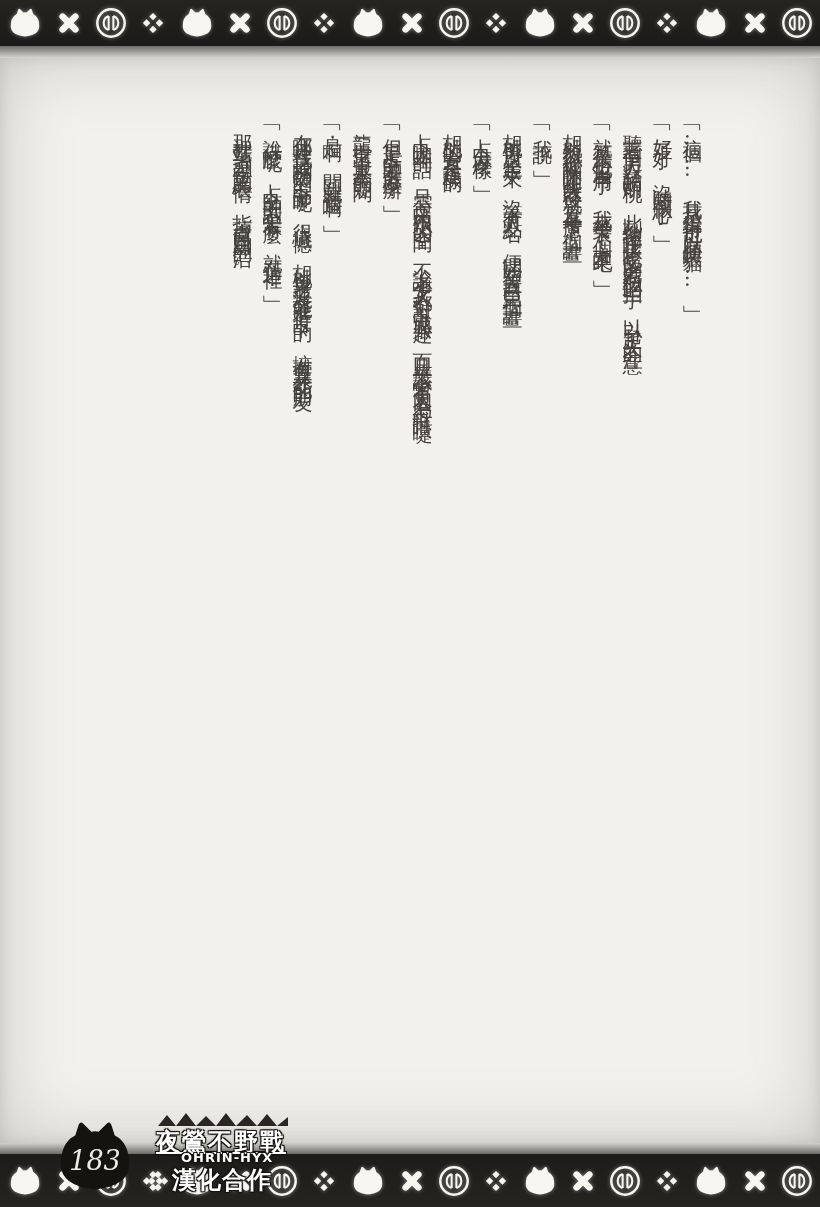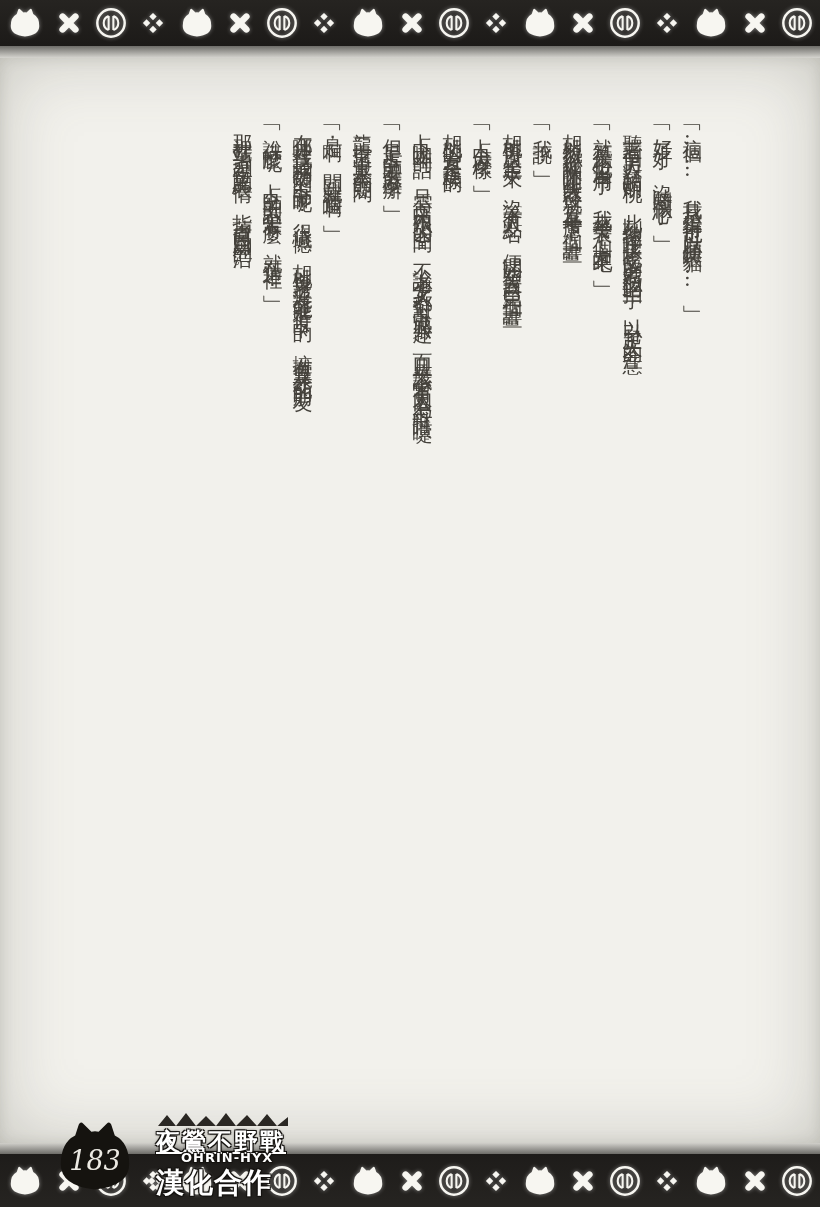--- a/index.html
+++ b/index.html
@@ -34,21 +34,21 @@
     color:#45423c;text-align:start;
   }
   .page-text p{margin:0;padding:0;}
   
   .page-badge{position:absolute;left:50px;top:1120px;width:90px;height:74px;z-index:5;}
   .credit{position:absolute;z-index:6;color:#ffffff;font-weight:bold;
     font-family:"DejaVu Sans", sans-serif;
     text-shadow:1px 1px 0 #14120f,-1px -1px 0 #14120f,1px -1px 0 #14120f,-1px 1px 0 #14120f,0 0 3px #14120f;}
   .credit-title{left:156px;top:1126px;font-size:24px;letter-spacing:2px;text-decoration:underline;}
   .credit-romaji{left:181px;top:1150px;font-size:13px;letter-spacing:1px;}
-  .credit-group{left:156px;top:1164px;font-size:28px;letter-spacing:1px;}
+  .credit-group{left:172px;top:1164px;font-size:24px;letter-spacing:1px;}
   .credit-diamond{position:absolute;left:147px;top:1170px;z-index:6;
     filter:drop-shadow(0 0 2px rgba(255,255,255,0.5));}
   .credit-spikes{position:absolute;left:158px;top:1112px;z-index:4;}
 </style>
 </head>
 <body>
 
 <div class="band band-top">
   <div class="icon-row">
 

